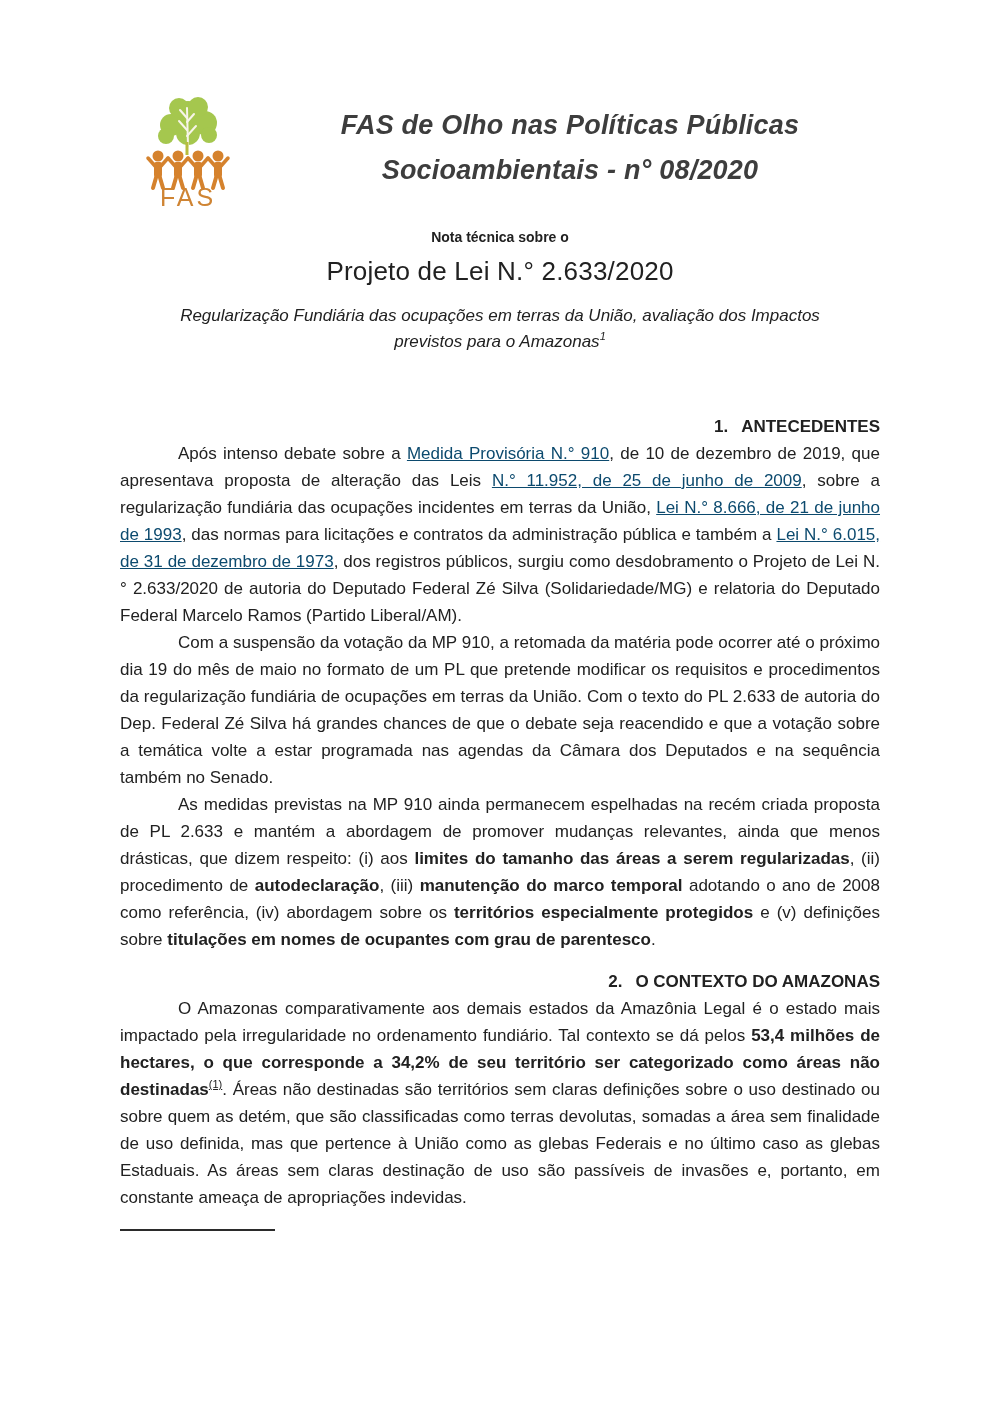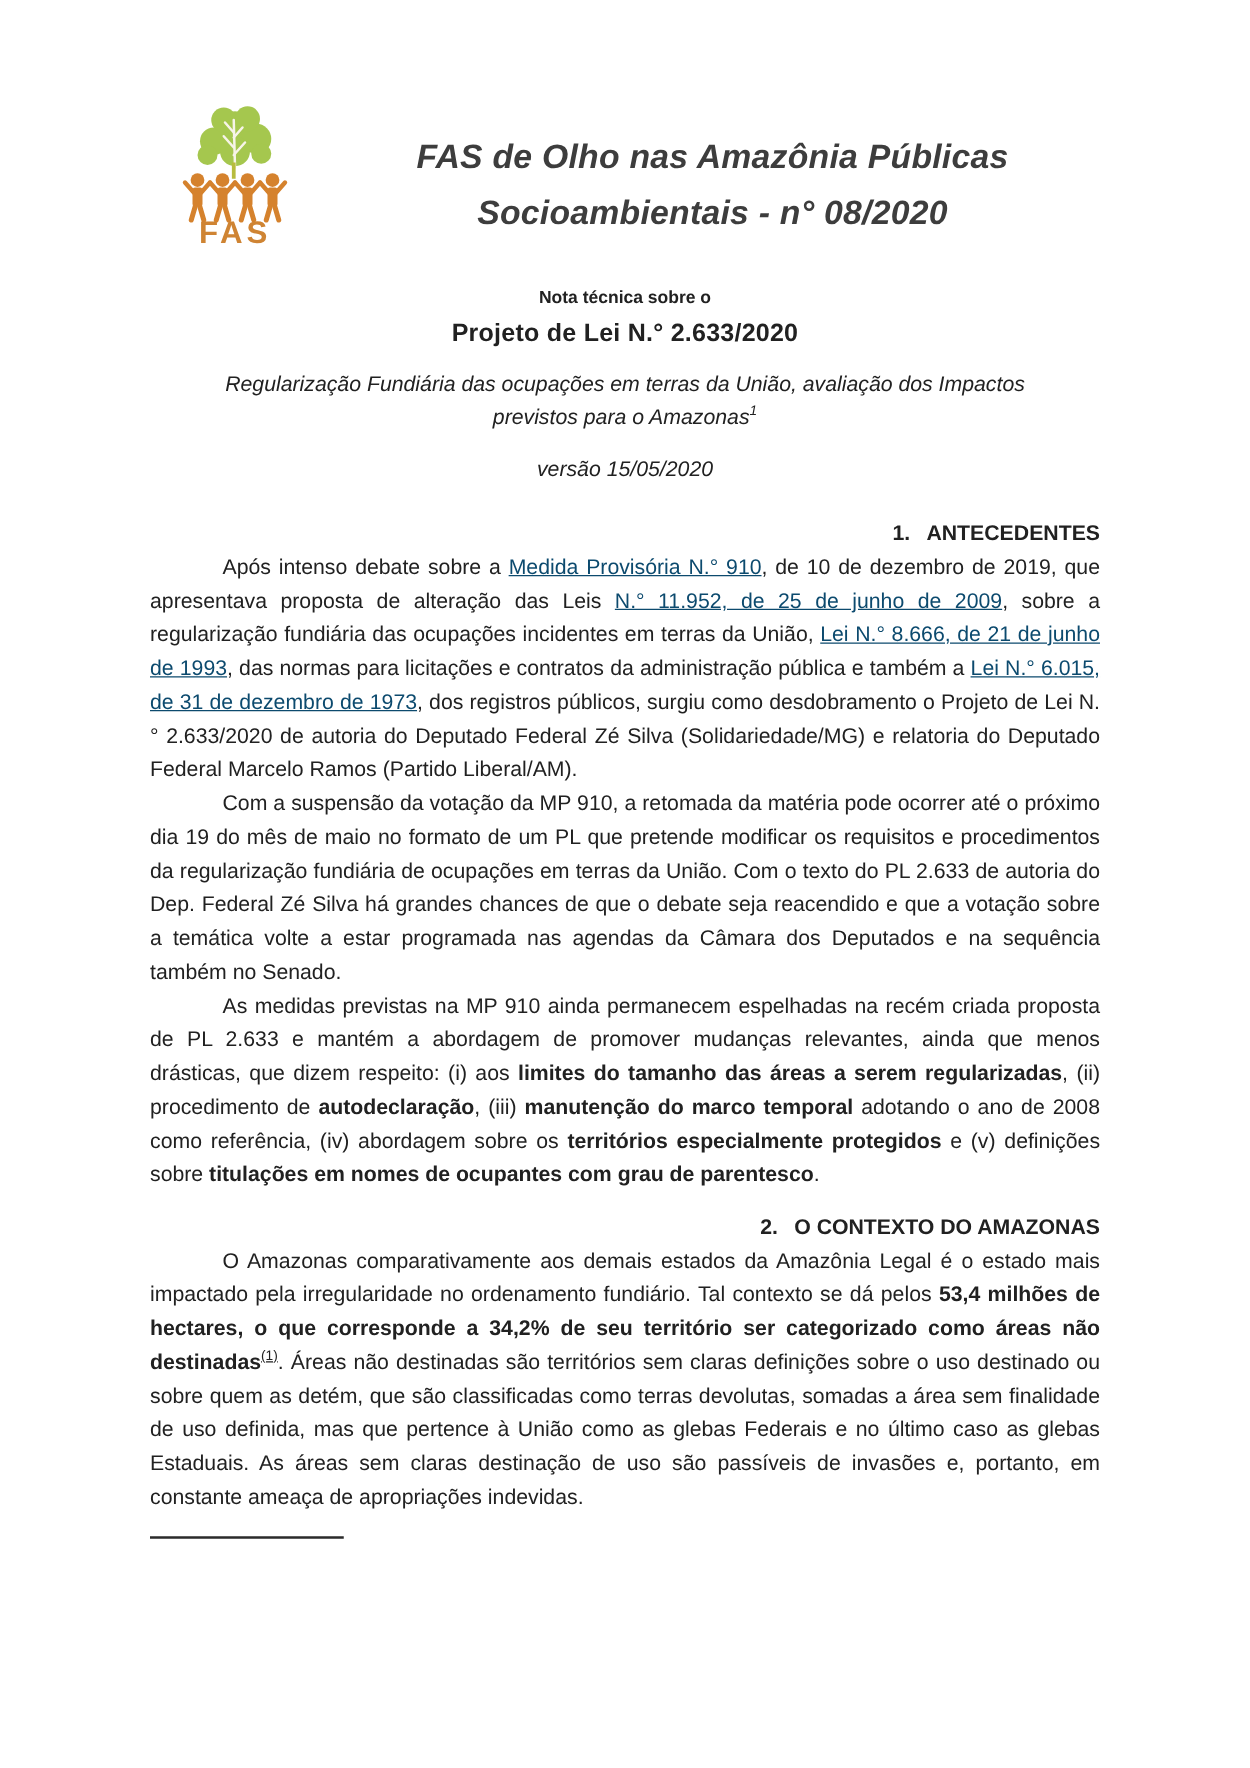--- a/index.html
+++ b/index.html
@@ -5,30 +5,30 @@
   html,body{margin:0;padding:0;background:#ffffff;}
   .page{
     position:relative;
     width:1000px;height:1414px;
     background:#ffffff;
     font-family:"Liberation Sans","DejaVu Sans",sans-serif;
     color:#212121;
     overflow:hidden;
   }
   
-  .logo{position:absolute;left:138px;top:80px;width:100px;height:118px;font-weight:bold;}
+  .logo{position:absolute;left:138px;top:92px;width:100px;height:118px;}
   .masthead{
     position:absolute;left:250px;top:103px;width:640px;
     text-align:center;font-size:27px;font-weight:bold;font-style:italic;
     color:#3d3d3d;line-height:45px;letter-spacing:.2px;
   }
   
   .titleblock{position:absolute;left:120px;top:229px;width:760px;text-align:center;}
   .kicker{font-size:14px;font-weight:bold;margin:0 0 11px;}
-  .doc-title{font-size:20px;font-weight:bold;margin:0 0 11px;letter-spacing:.2px;}
+  .doc-title{font-size:26px;font-weight:normal;margin:0 0 11px;letter-spacing:.2px;}
   .subtitle{font-size:17px;font-style:italic;line-height:26px;max-width:705px;margin:16px auto;}
   .version{font-size:17px;font-style:italic;line-height:26px;margin:0;}
   
   .content{
     position:absolute;left:120px;top:413px;width:760px;
     font-size:17px;line-height:27px;text-align:justify;
   }
   .sec-heading{font-weight:bold;text-align:right;padding-left:30px;}
   .sec-heading .num{margin-right:13px;}
   .content p{margin:0;text-indent:58px;}
@@ -98,29 +98,28 @@
             <rect x="56" y="70" width="8" height="15" rx="2"></rect>
           <circle cx="80" cy="64" r="5.5"></circle>
             <rect x="76" y="70" width="8" height="15" rx="2"></rect>
         </g>
       </g>
       <text x="50" y="114" text-anchor="middle" font-family="Liberation Sans, DejaVu Sans, sans-serif" font-size="25" letter-spacing="3" fill="#cf8433">FAS</text>
     </svg>
   </div>
 
   <div class="masthead">
-    <div>FAS de Olho nas Amazônia Públicas</div>
+    <div>FAS de Olho nas Políticas Públicas</div>
     <div>Socioambientais - n° 08/2020</div>
   </div>
 
   <div class="titleblock">
     <p class="kicker">Nota técnica sobre o</p>
     <p class="doc-title">Projeto de Lei N.° 2.633/2020</p>
     <p class="subtitle"><span>Regularização Fundiária das ocupações em terras da União, avaliação dos Impactos previstos para o Amazonas</span><sup>1</sup></p>
-    <p class="version">versão 15/05/2020</p>
   </div>
 
   <div class="content">
 
     <div class="section">
       <div class="sec-heading">
         <span class="num">1.</span><span>ANTECEDENTES</span>
       </div>
       <p><span>Após intenso debate sobre a </span><a class="lnk" href="#">Medida Provisória N.° 910</a><span>, de 10 de dezembro de 2019, que apresentava proposta de alteração das Leis </span><a class="lnk" href="#">N.° 11.952, de 25 de junho de 2009</a><span>, sobre a regularização fundiária das ocupações incidentes em terras da União, </span><a class="lnk" href="#">Lei N.° 8.666, de 21 de junho de 1993</a><span>, das normas para licitações e contratos da administração pública e também a </span><a class="lnk" href="#">Lei N.° 6.015, de 31 de dezembro de 1973</a><span>, dos registros públicos, surgiu como desdobramento o Projeto de Lei N.° 2.633/2020 de autoria do Deputado Federal Zé Silva (Solidariedade/MG) e relatoria do Deputado Federal Marcelo Ramos (Partido Liberal/AM).</span></p>
       <p><span>Com a suspensão da votação da MP 910, a retomada da matéria pode ocorrer até o próximo dia 19 do mês de maio no formato de um PL que pretende modificar os requisitos e procedimentos da regularização fundiária de ocupações em terras da União. Com o texto do PL 2.633 de autoria do Dep. Federal Zé Silva há grandes chances de que o debate seja reacendido e que a votação sobre a temática volte a estar programada nas agendas da Câmara dos Deputados e na sequência também no Senado.</span></p>

